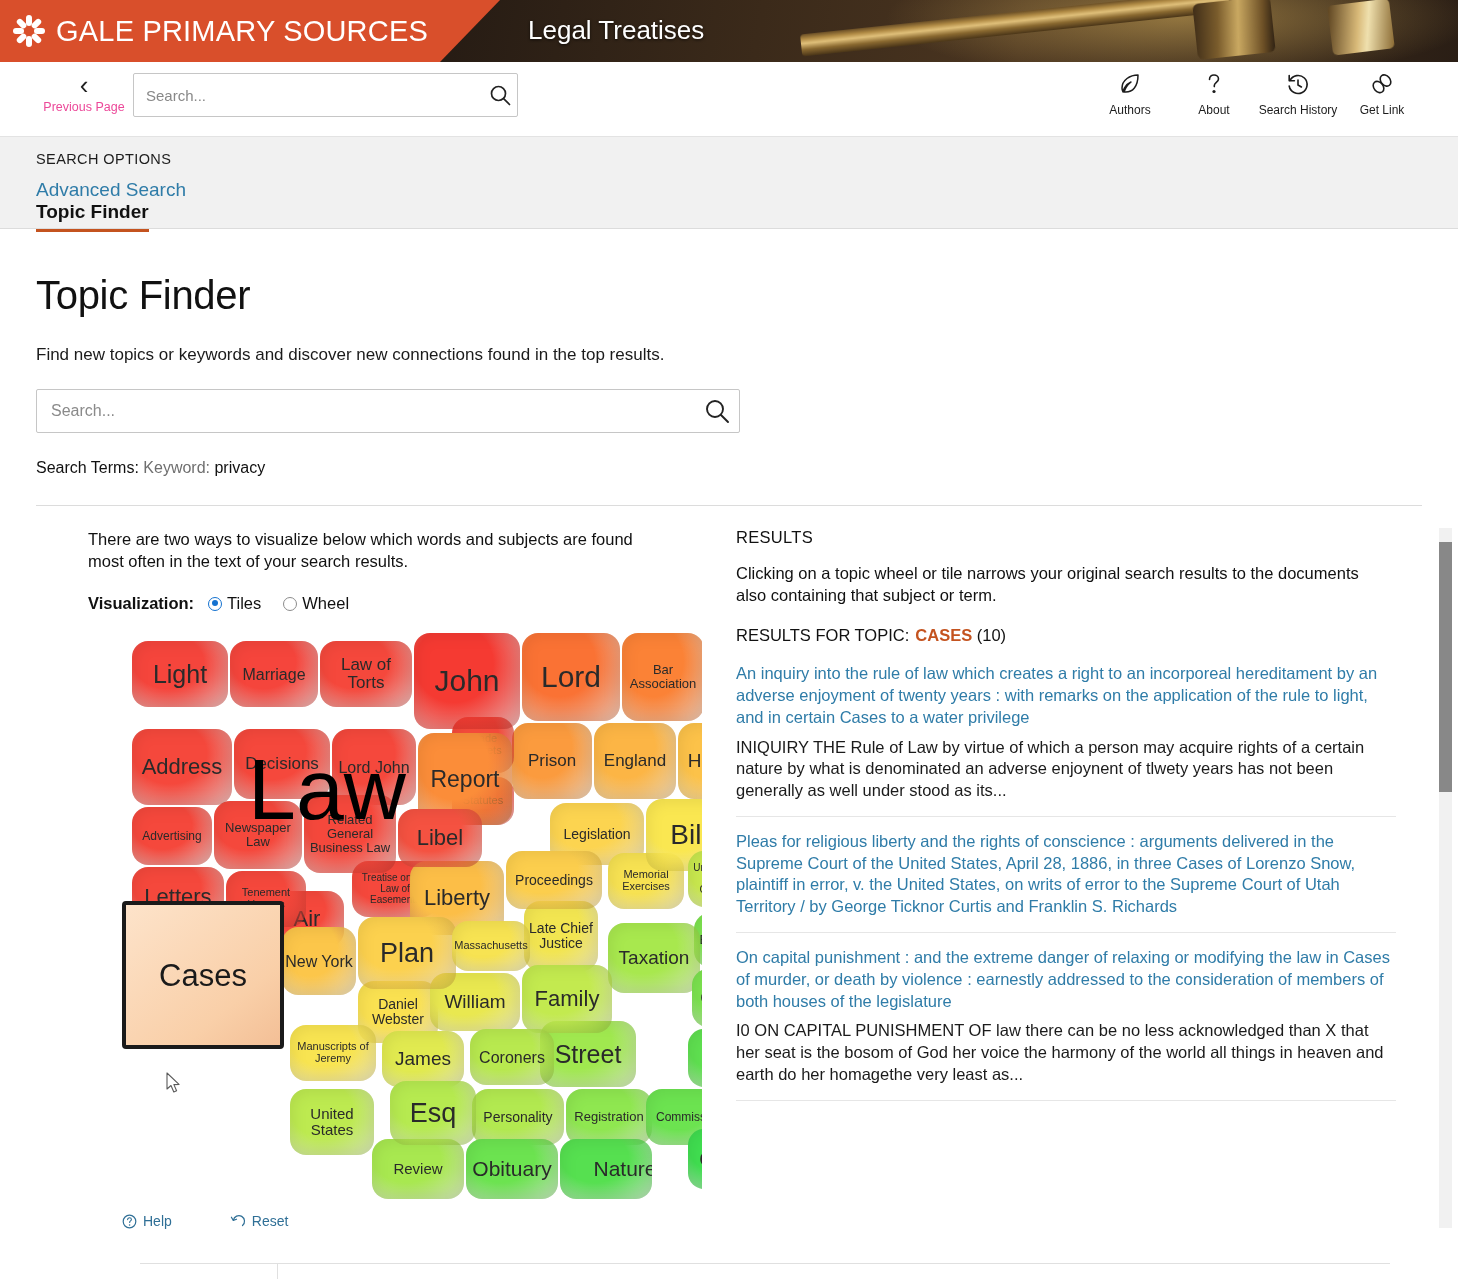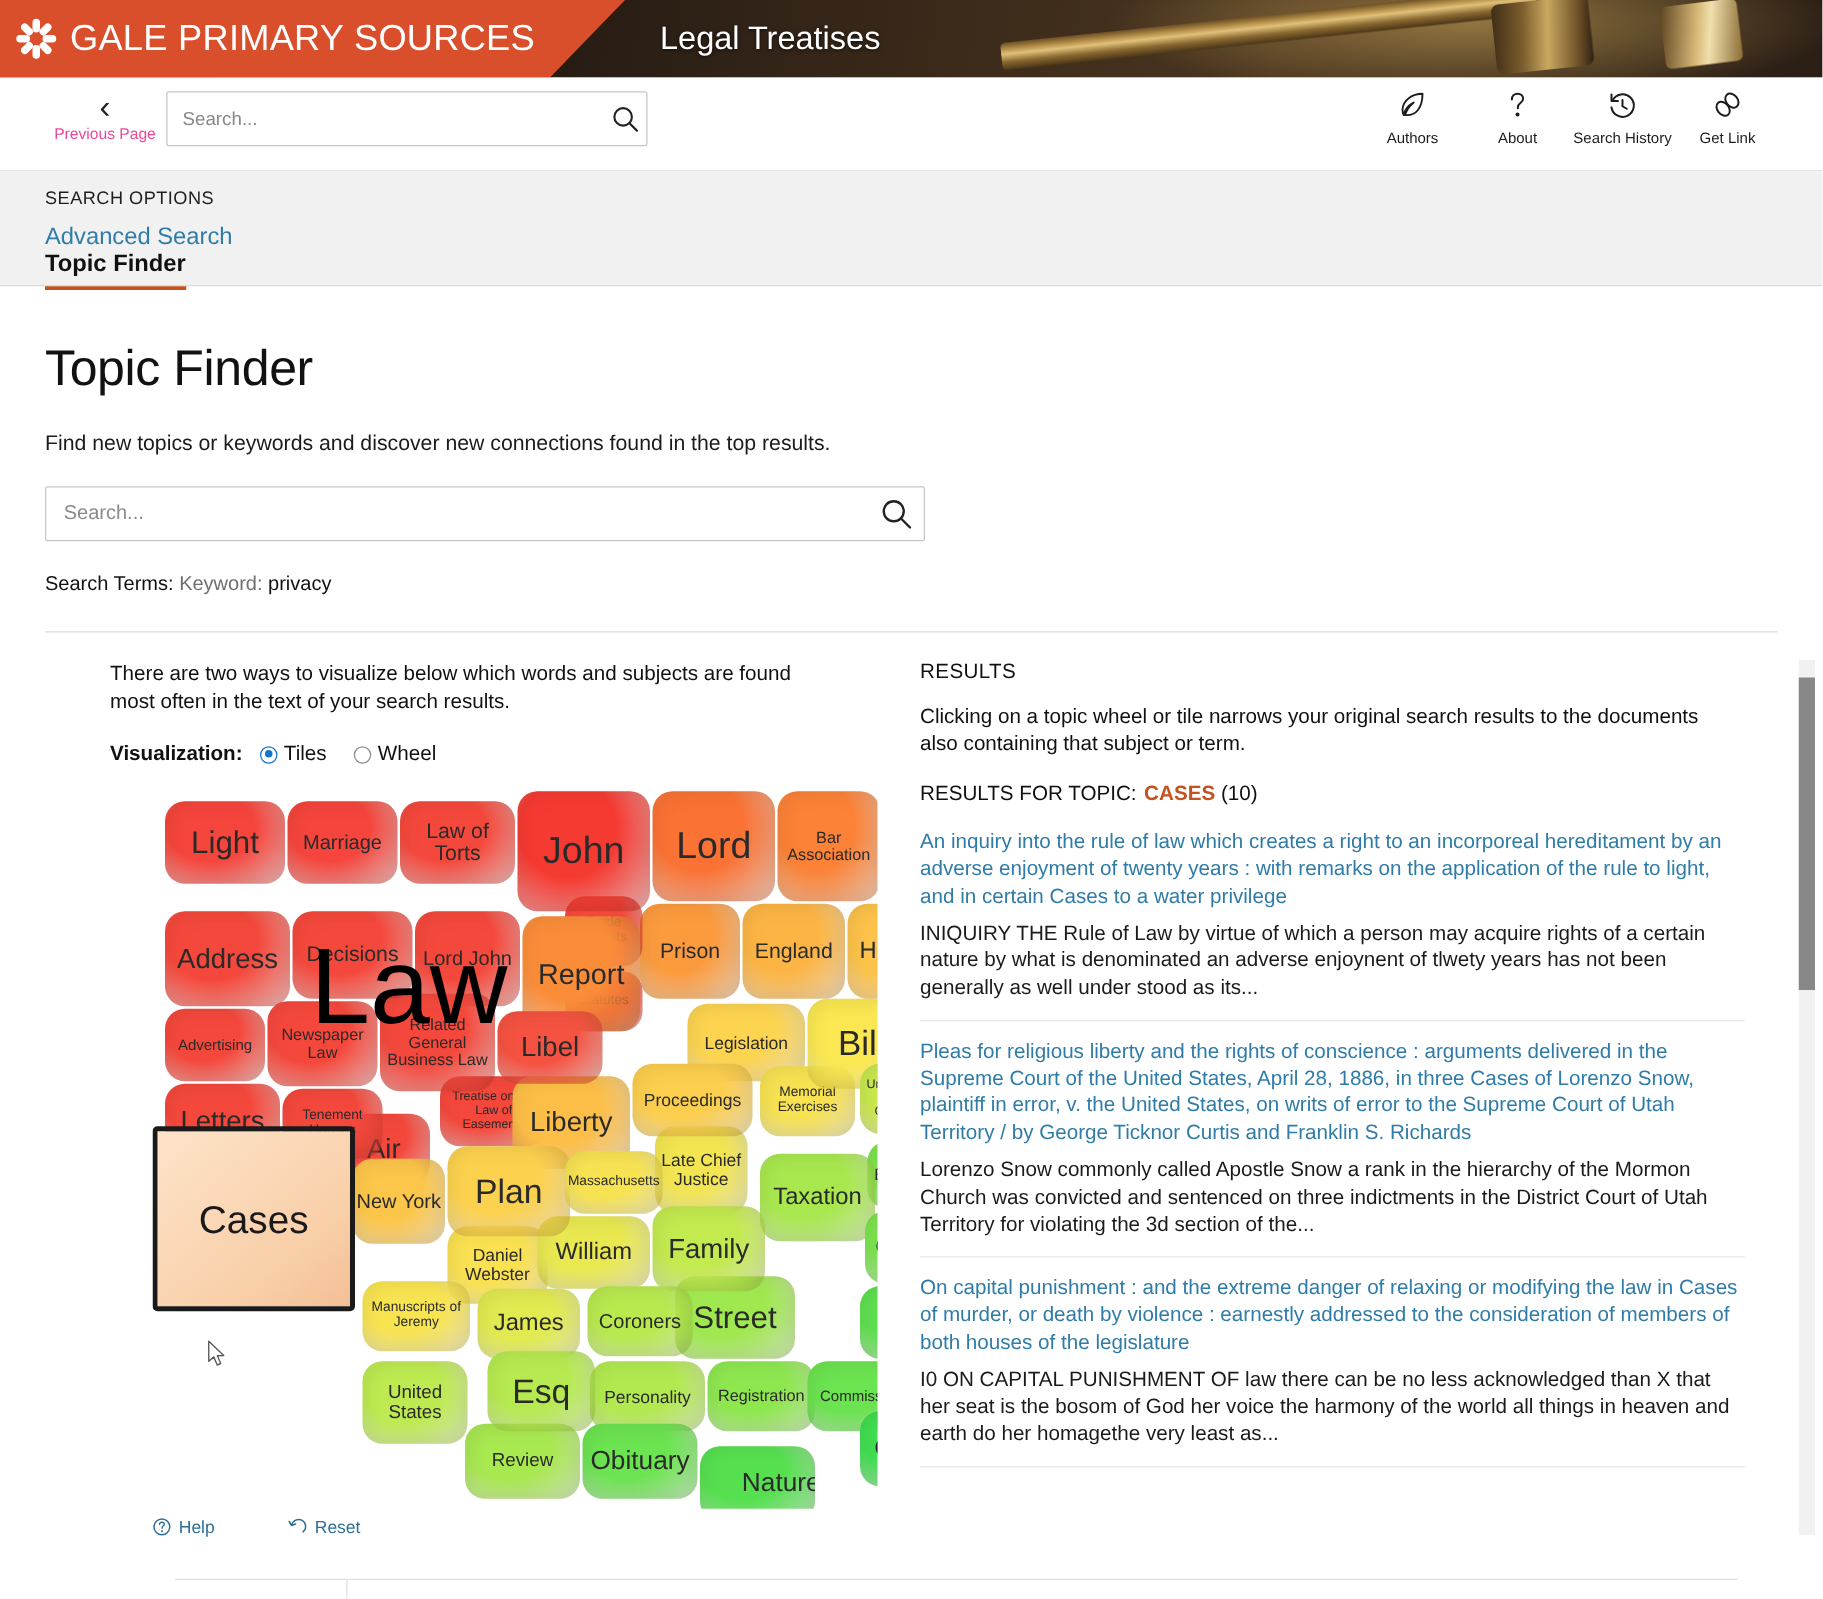--- a/index.html
+++ b/index.html
@@ -717,21 +717,21 @@
           </div>
           <div class="tile" style="left: 168px; top: 460px; width: 84px; height: 66px; font-size: 15px; background: radial-gradient(at 38% 32%, rgb(189, 234, 80) 0%, rgb(189, 234, 80) 42%, rgba(0, 0, 0, 0.13) 120%); z-index: 8;">
             <span>United States</span>
           </div>
           <div class="tile" style="left: 250px; top: 510px; width: 92px; height: 60px; font-size: 15px; background: radial-gradient(at 38% 32%, rgb(168, 232, 80) 0%, rgb(168, 232, 80) 42%, rgba(0, 0, 0, 0.13) 120%); z-index: 5;">
             <span>Review</span>
           </div>
           <div class="tile" style="left: 344px; top: 510px; width: 92px; height: 60px; font-size: 21px; background: radial-gradient(at 38% 32%, rgb(108, 227, 80) 0%, rgb(108, 227, 80) 42%, rgba(0, 0, 0, 0.13) 120%); z-index: 6;">
             <span>Obituary</span>
           </div>
-          <div class="tile" style="left: 438px; top: 528px; width: 92px; height: 60px; font-size: 21px; background: radial-gradient(at 38% 32%, rgb(86, 224, 80) 0%, rgb(86, 224, 80) 42%, rgba(0, 0, 0, 0.13) 120%); z-index: 7; padding-left: 40px;">
+          <div class="tile" style="left: 438px; top: 510px; width: 92px; height: 60px; font-size: 21px; background: radial-gradient(at 38% 32%, rgb(86, 224, 80) 0%, rgb(86, 224, 80) 42%, rgba(0, 0, 0, 0.13) 120%); z-index: 7; padding-left: 40px;">
             <span>Nature</span>
           </div>
           <div class="tile" style="left: 566px; top: 500px; width: 86px; height: 60px; font-size: 20px; background: radial-gradient(at 38% 32%, rgb(64, 222, 80) 0%, rgb(64, 222, 80) 42%, rgba(0, 0, 0, 0.13) 120%); z-index: 8;">
             <span>County</span>
           </div>
         </div>
 
       <div class="viz-foot">
         <div class="fitem">
           <svg width="15" height="15" viewBox="0 0 15 15">
@@ -760,21 +760,20 @@
         <span>(10)</span>
       </div>
 
       <div class="res-scroll" id="res-list">
           <div class="res-item">
             <div class="res-title">An inquiry into the rule of law which creates a right to an incorporeal hereditament by an adverse enjoyment of twenty years : with remarks on the application of the rule to light, and in certain Cases to a water privilege</div>
             <div class="res-snippet">INIQUIRY THE Rule of Law by virtue of which a person may acquire rights of a certain nature by what is denominated an adverse enjoynent of tlwety years has not been generally as well under stood as its...</div>
           </div>
           <div class="res-item">
             <div class="res-title">Pleas for religious liberty and the rights of conscience : arguments delivered in the Supreme Court of the United States, April 28, 1886, in three Cases of Lorenzo Snow, plaintiff in error, v. the United States, on writs of error to the Supreme Court of Utah Territory / by George Ticknor Curtis and Franklin S. Richards</div>
-            <div class="res-snippet">Lorenzo Snow commonly called Apostle Snow a rank in the hierarchy of the Mormon Church was convicted and sentenced on three indictments in the District Court of Utah Territory for violating the 3d section of the...</div>
           </div>
           <div class="res-item">
             <div class="res-title">On capital punishment : and the extreme danger of relaxing or modifying the law in Cases of murder, or death by violence : earnestly addressed to the consideration of members of both houses of the legislature</div>
             <div class="res-snippet">I0 ON CAPITAL PUNISHMENT OF law there can be no less acknowledged than X that her seat is the bosom of God her voice the harmony of the world all things in heaven and earth do her homagethe very least as...</div>
           </div>
         </div>
 
       <div class="res-scrollbar-track"></div>
       <div class="res-scrollbar-thumb"></div>
     </div>

